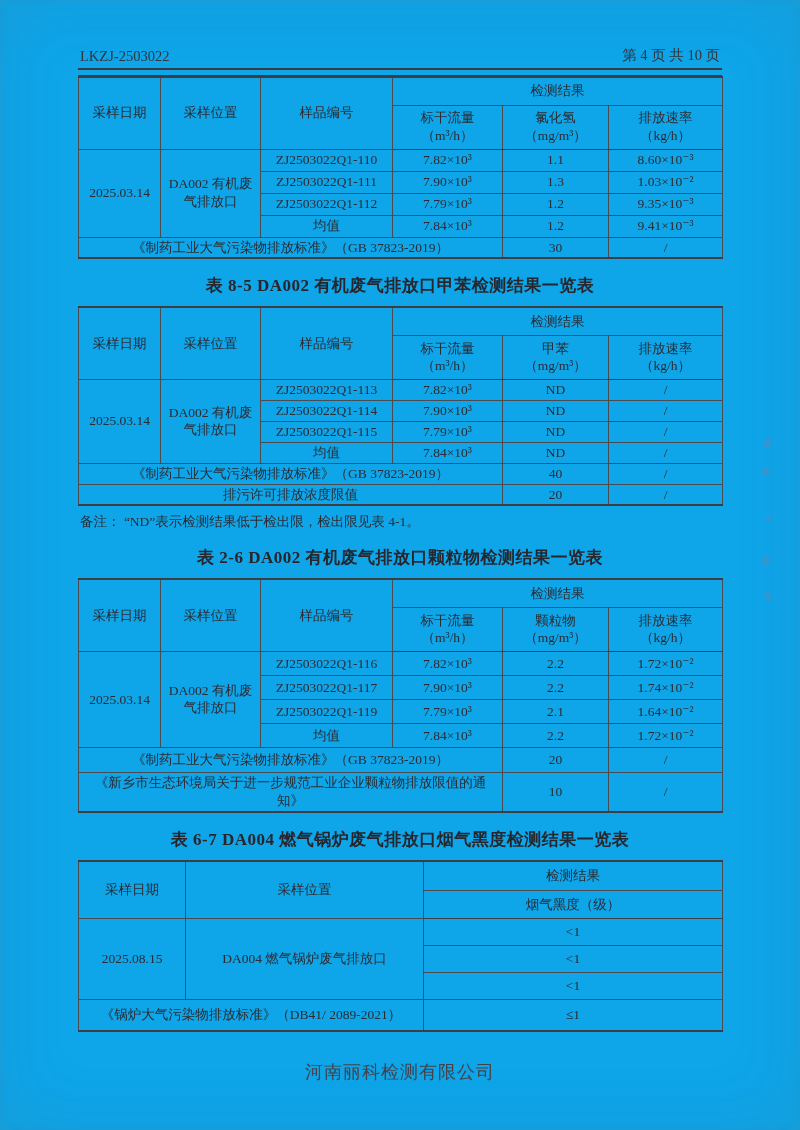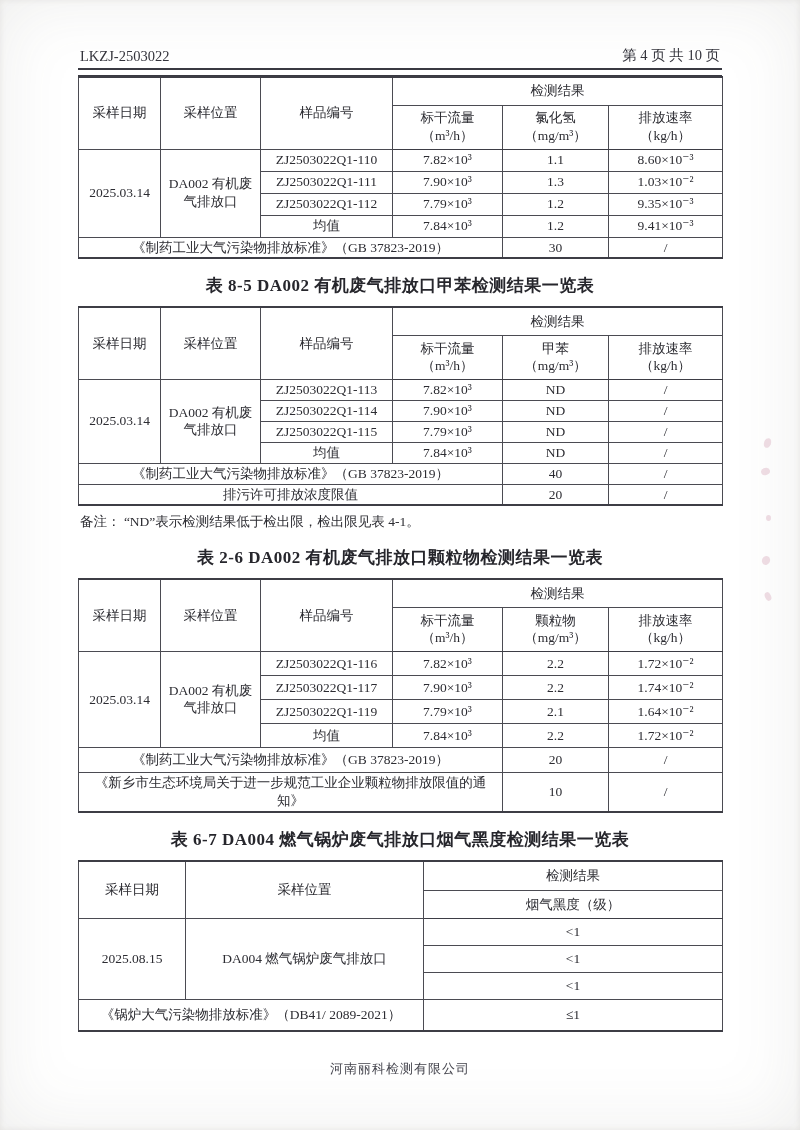--- a/index.html
+++ b/index.html
@@ -1,39 +1,39 @@
 <!DOCTYPE html>
 <html><head>
 <meta charset="utf-8">
 <style>
   html,body{margin:0;padding:0;background:#e8e7e3;}
   .page{
     position:relative;width:800px;height:1130px;margin:0 auto;
-    background:#ffffff;overflow:hidden;
+    background:#0ea5e9;overflow:hidden;
     box-shadow:inset 0 0 70px rgba(90,88,80,.10), inset 0 0 6px rgba(120,118,110,.12);
     font-family:"Liberation Serif","DejaVu Serif",serif;
     color:#2c2c32;
   }
   .content{padding:46px 78px 0 78px;}
   .doc-header{display:flex;justify-content:space-between;align-items:flex-end;
     font-size:14.5px;color:#34343c;padding:0 2px 3px 2px;}
   .double-rule{height:5px;border-top:2.5px solid #3a3a42;border-bottom:1.3px solid #3a3a42;}
   .tbl-title{text-align:center;font-weight:bold;font-size:17px;color:#26262c;margin:15px 0 9px 0;letter-spacing:.5px;}
   table{width:100%;border-collapse:collapse;table-layout:fixed;font-size:13.5px;color:#2c2c32;}
   table.tbl{border:1.2px solid #3d3d45;border-top:2.4px solid #3d3d45;border-bottom:2.4px solid #3d3d45;}
   th,td{border:1px solid #4b4b52;text-align:center;vertical-align:middle;font-weight:normal;
     padding:1px 3px;line-height:1.32;overflow:hidden;}
   tr.hdr2 th{border-bottom:1.4px solid #3d3d45;text-align:center;}
   .unit{display:block;}
   .t64 tr.data{height:22px}   .t64 tr.hdr1{height:28px} .t64 tr.hdr2{height:44px} .t64 tr.std{height:21px}
   .t65 tr.data{height:21px}   .t65 tr.hdr1{height:28px} .t65 tr.hdr2{height:44px} .t65 tr.std{height:20px}
   .t66 tr.data{height:24px}   .t66 tr.hdr1{height:28px} .t66 tr.hdr2{height:44px} .t66 tr.std{height:25px}
   .t67 tr.hdr1{height:30px}   .t67 tr.hdr2{height:28px} .t67 tr.data{height:27px} .t67 tr.std{height:31px}
   .note{font-size:13.5px;margin:7px 0 0 2px;color:#2c2c32;}
-  .footer{text-align:center;font-size:13px;color:#43434c;margin-top:28px;letter-spacing:1px;}
+  .footer{text-align:center;font-size:18px;color:#43434c;margin-top:28px;letter-spacing:1px;}
   .ink-mark{position:absolute;background:rgba(186,105,135,.22);border-radius:50%;}
   .m1{left:764px;top:438px;width:7px;height:10px;transform:rotate(20deg);}
   .m2{left:761px;top:468px;width:9px;height:7px;transform:rotate(-15deg);}
   .m3{left:766px;top:515px;width:5px;height:6px;}
   .m4{left:762px;top:556px;width:8px;height:9px;transform:rotate(30deg);}
   .m5{left:765px;top:592px;width:6px;height:9px;transform:rotate(-25deg);}
 </style>
 </head>
 <body>
 

